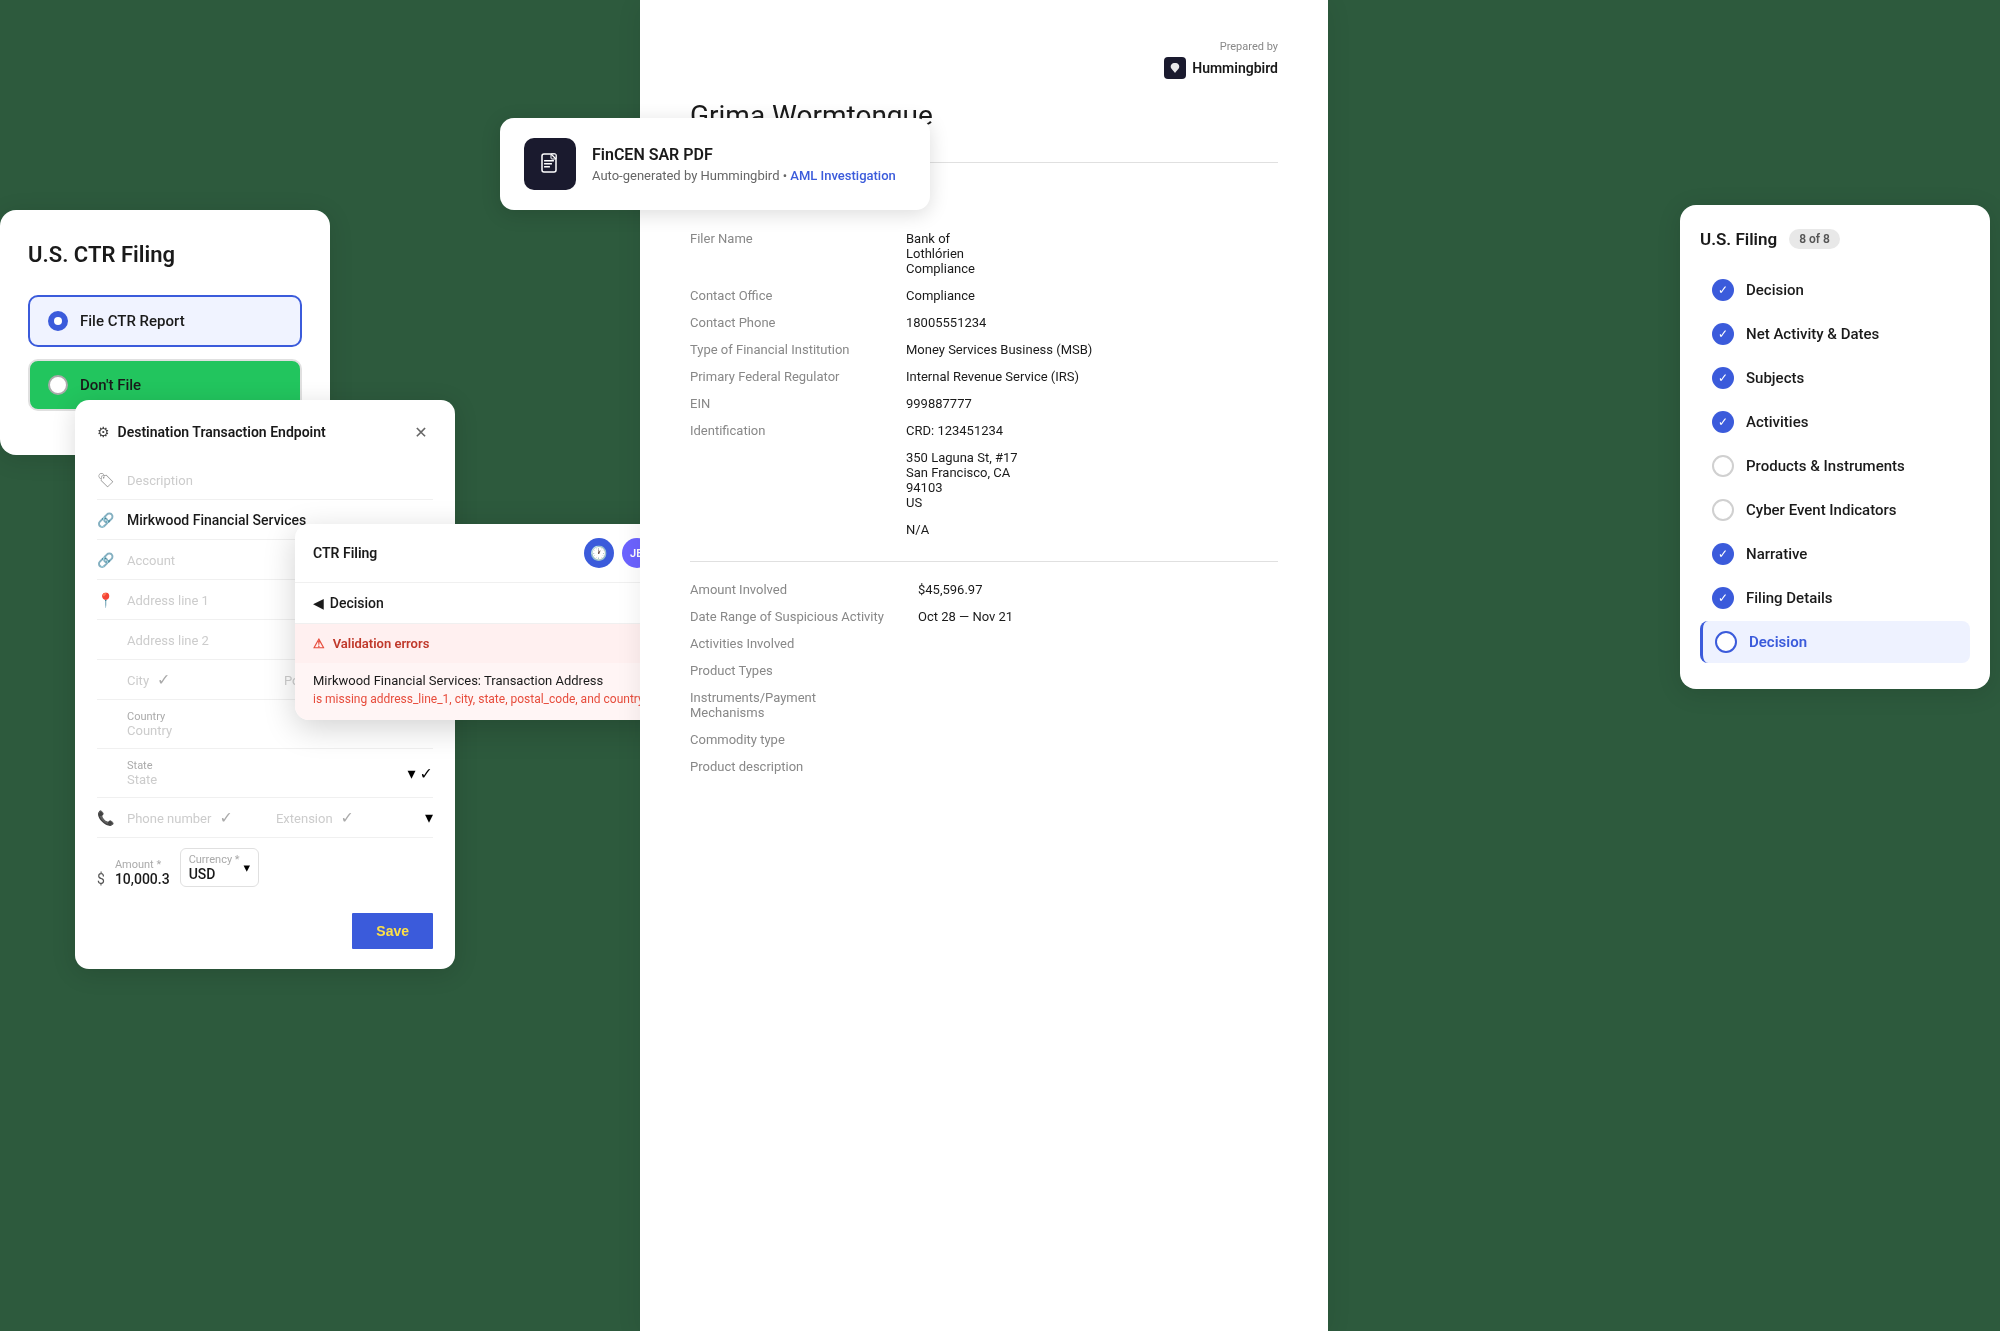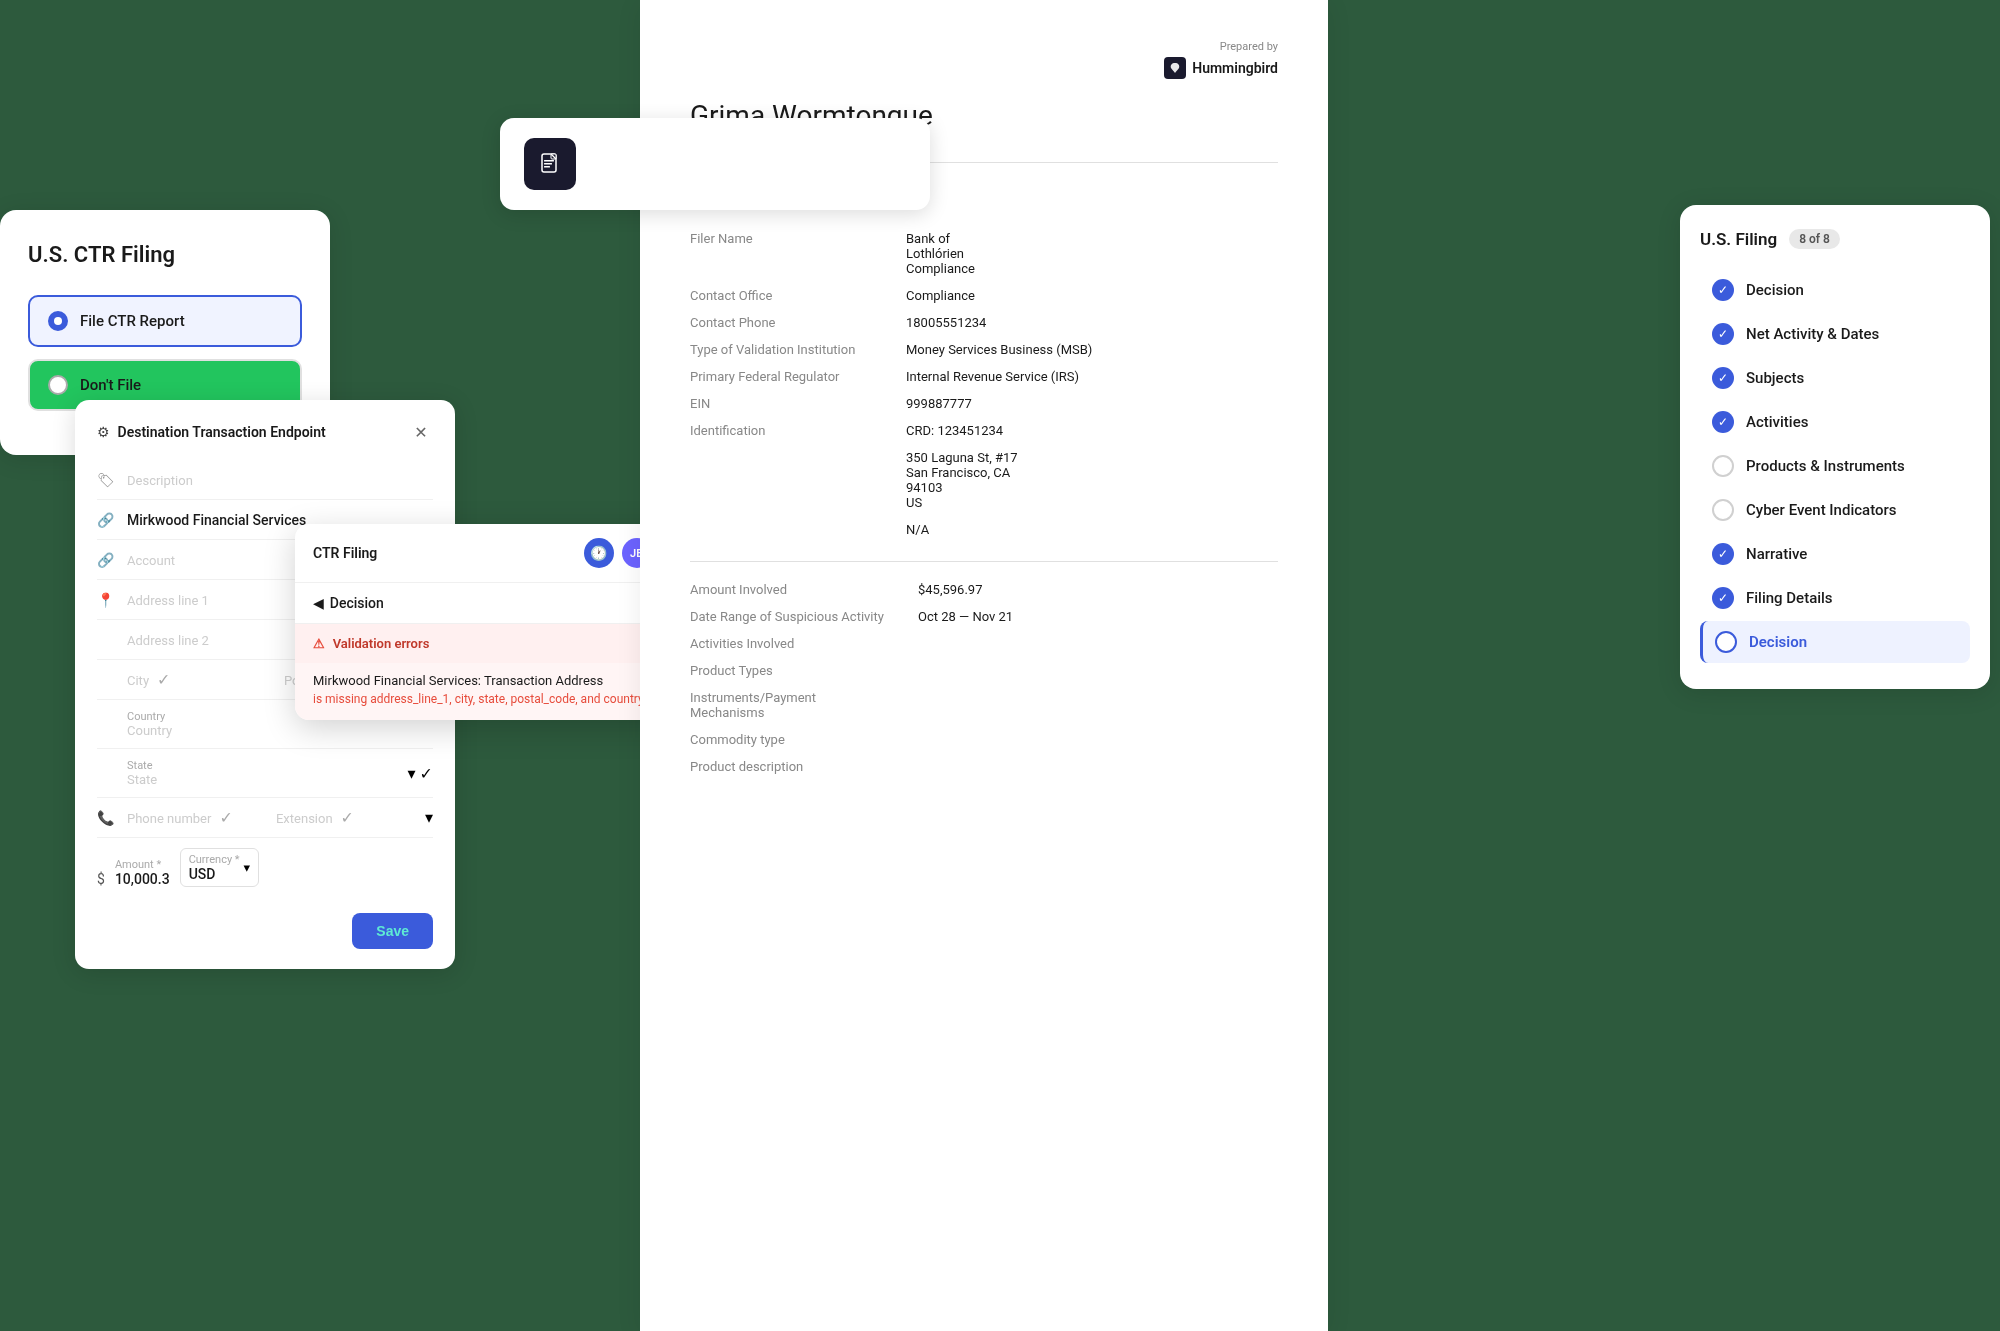--- a/index.html
+++ b/index.html
@@ -587,21 +587,21 @@
     <div class="currency-select">
       <div>
         <div class="form-label">Currency *</div>
         <div class="form-value">USD</div>
       </div>
       <span>▾</span>
     </div>
   </div>
 
   <div style="display:flex; justify-content:flex-end; margin-top:16px;">
-    <button style="background:#3b5bdb; color:#5eead4; border:none; border-radius:8px; padding:10px 24px; font-size:14px; font-weight:600; cursor:pointer;">Save</button>
+    <button style="background:#3b5bdb; color:#fde047; border:none; border-radius:1px; padding:10px 24px; font-size:14px; font-weight:600; cursor:pointer;">Save</button>
   </div>
 </div>
 
 <div class="ctr-modal">
   <div class="ctr-modal-header">
     <span class="ctr-modal-title">CTR Filing</span>
     <div class="modal-header-actions">
       <div class="clock-btn">🕐</div>
       <div class="avatar-blue">JB</div>
       <span class="dots-btn">⋮</span>
@@ -649,21 +649,21 @@
   <div class="info-grid">
     <span class="info-label">Filer Name</span>
     <span class="info-value">Bank of<br>Lothlórien<br>Compliance</span>
 
     <span class="info-label">Contact Office</span>
     <span class="info-value">Compliance</span>
 
     <span class="info-label">Contact Phone</span>
     <span class="info-value">18005551234</span>
 
-    <span class="info-label">Type of Validation Institution</span>
+    <span class="info-label">Type of Financial Institution</span>
     <span class="info-value">Money Services Business (MSB)</span>
 
     <span class="info-label">Primary Federal Regulator</span>
     <span class="info-value">Internal Revenue Service (IRS)</span>
 
     <span class="info-label">EIN</span>
     <span class="info-value">999887777</span>
 
     <span class="info-label">Identification</span>
     <span class="info-value">CRD: 123451234</span>
@@ -707,20 +707,28 @@
   <div class="fincen-icon">
     <svg width="26" height="26" viewBox="0 0 26 26" fill="none">
       <rect x="5" y="3" width="14" height="18" rx="2" stroke="white" stroke-width="1.5" fill="none"></rect>
       <rect x="7" y="9" width="10" height="1.5" rx="0.5" fill="white"></rect>
       <rect x="7" y="12" width="8" height="1.5" rx="0.5" fill="white"></rect>
       <rect x="7" y="15" width="6" height="1.5" rx="0.5" fill="white"></rect>
       <rect x="14" y="3" width="5" height="5" rx="1" fill="#1a1a2e" stroke="white" stroke-width="1"></rect>
       <path d="M14 3 L19 8" stroke="white" stroke-width="1.2"></path>
     </svg>
   </div>
+  <div class="fincen-content">
+    <h3>FinCEN SAR PDF</h3>
+    <div class="fincen-meta">
+      <span>Auto-generated by Hummingbird</span>
+      <span> • </span>
+      <span class="fincen-link">AML Investigation</span>
+    </div>
+  </div>
 </div>
 
 <div class="filing-sidebar">
   <div class="filing-header">
     <span class="filing-title">U.S. Filing</span>
     <span class="filing-badge">8 of 8</span>
   </div>
 
   <div class="sidebar-item">
     <div class="check-icon">✓</div>

